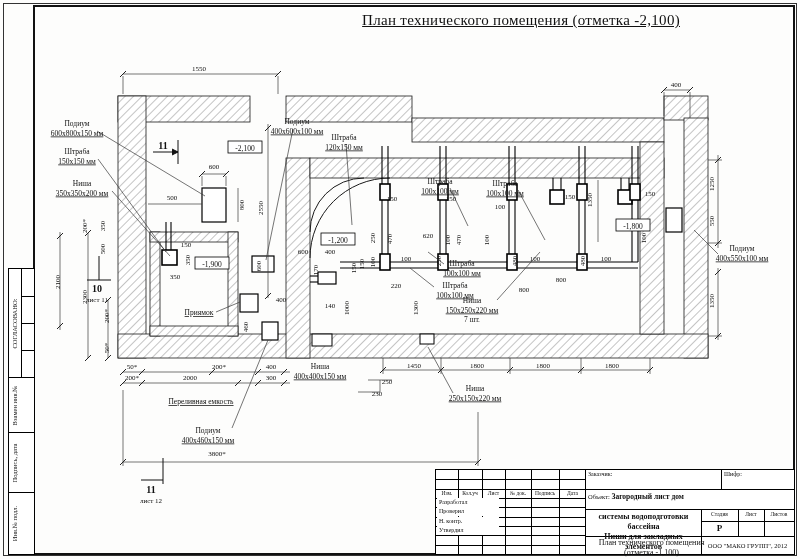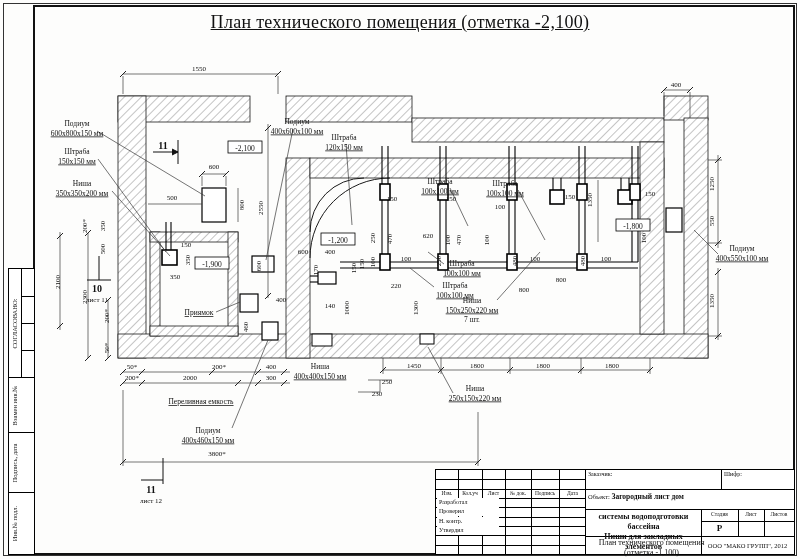--- a/index.html
+++ b/index.html
@@ -3,21 +3,21 @@
 <meta charset="utf-8">
 <style>
   html,body{margin:0;padding:0;background:#e8e8e8;}
   #sheet{position:relative;width:800px;height:559px;background:#fdfdfc;overflow:hidden;
          font-family:"Liberation Serif",serif;color:#111;}
   .abs{position:absolute;}
   
   #page-border{left:3px;top:3px;width:792px;height:551px;border:1px solid #333;}
   #drawing-frame{left:33px;top:5px;width:758px;height:546px;border:2px solid #111;}
   
-  #drawing-title{left:120px;top:12px;width:560px;text-align:center;font-size:18px;
+  #drawing-title{left:120px;top:12px;width:560px;text-align:right;font-size:15px;
                  text-decoration:underline;letter-spacing:.3px;}
   #drawing-scale{left:120px;top:30px;width:560px;text-align:center;font-size:11px;}
   
   #watermark{left:105px;top:243px;width:670px;font-size:52px;font-weight:700;
              letter-spacing:9px;color:#9d9d9d;opacity:.5;white-space:nowrap;
              text-shadow:3px 3px 5px #6f6f6f,-1px -1px 1px #fff;pointer-events:none;}
   
   svg{position:absolute;left:0;top:0;}
   .dim{font:7px "Liberation Serif",serif;fill:#111;}
   .ann{font:7.5px "Liberation Serif",serif;fill:#111;}

